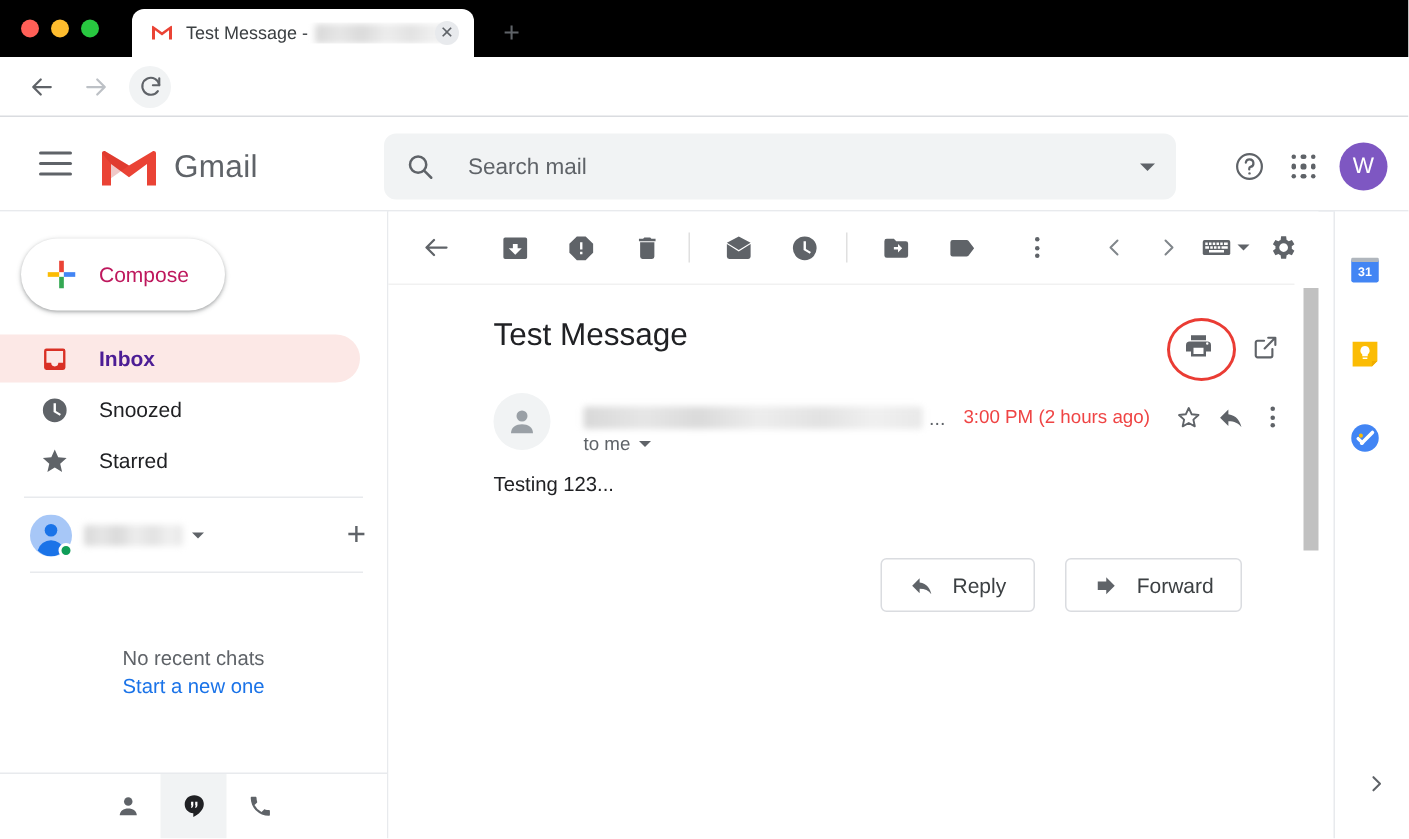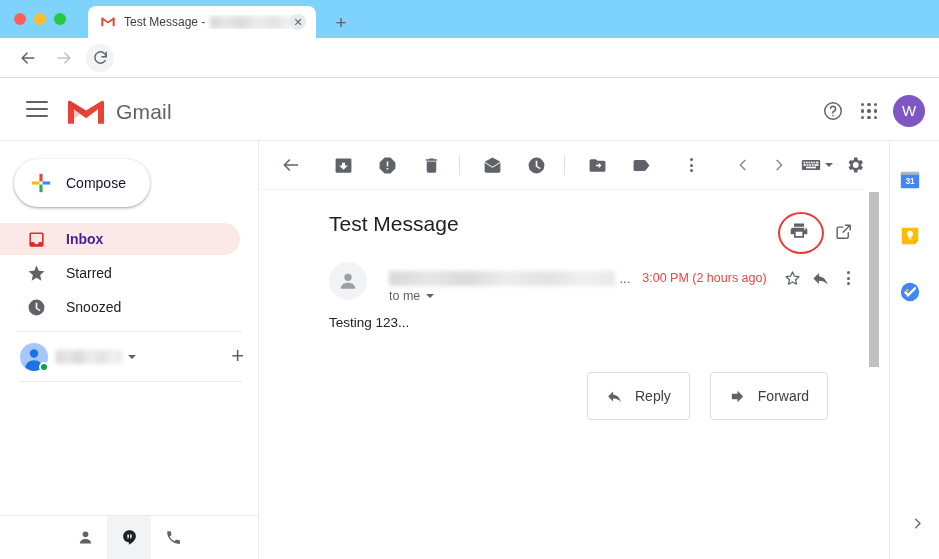--- a/index.html
+++ b/index.html
@@ -6,21 +6,21 @@
   html, body {
     width: 939px; height: 559px;
     font-family: "Liberation Sans", sans-serif;
     background: #fff; overflow: hidden;
   }
   #app { position: relative; width: 939px; height: 559px; background: #fff; }
 
   
   .chrome-tabbar {
     position: absolute; left: 0; top: 0; width: 939px; height: 38px;
-    background: #7dd3fc;
+    background: #000000;
   }
   .traffic { position: absolute; left: 14px; top: 13px; display: flex; gap: 8px; }
   .dot { width: 12px; height: 12px; border-radius: 50%; }
   .dot.red { background: #ff5f57; }
   .dot.yellow { background: #febc2e; }
   .dot.green { background: #28c840; }
 
   .tab {
     position: absolute; left: 88px; top: 6px; width: 228px; height: 32px;
     background: #fff; border-radius: 8px 8px 0 0;
@@ -112,21 +112,21 @@
     font-size: 15px; line-height: 32px; text-align: center; font-weight: 500; }
 
   
   .sidebar { position: absolute; left: 0; top: 141px; width: 258px; height: 418px; background: #fff; }
   .compose {
     position: absolute; left: 14px; top: 18px; width: 136px; height: 48px;
     border-radius: 24px; background: #fff;
     box-shadow: 0 1px 2px 0 rgba(60,64,67,.3), 0 1px 3px 1px rgba(60,64,67,.15);
     display: flex; align-items: center; padding-left: 16px; gap: 14px;
   }
-  .compose-label { font-size: 14px; color: #0f172a; }
+  .compose-label { font-size: 14px; color: #be185d; }
 
   .navlist { position: absolute; left: 0; top: 82px; width: 240px; }
   .navitem {
     height: 32px; display: flex; align-items: center; border-radius: 0 16px 16px 0;
     padding-left: 26px; gap: 20px; margin-bottom: 2px;
   }
   .navitem.active { background: #fce8e6; }
   .navitem .nlabel { font-size: 14px; color: #202124; }
   .navitem.active .nlabel { color: #4c1d95; font-weight: bold; }
   .nic { width: 20px; height: 20px; flex: 0 0 20px; display: flex; align-items: center; justify-content: center; color: #5f6368; }
@@ -184,21 +184,21 @@
   .sender-line { position: absolute; left: 60px; top: 4px; width: 470px; display: flex; align-items: center; }
   .sender-ell { font-size: 13px; color: #5f6368; margin-left: 4px; }
   .msg-time { font-size: 12.5px; color: #ef4444; margin-left: 12px; white-space: nowrap; }
   .row-ic { width: 24px; height: 24px; display: flex; align-items: center; justify-content: center; color: #5f6368; margin-left: 8px; }
   .to-me { position: absolute; left: 60px; top: 27px; font-size: 12.5px; color: #5f6368; display: flex; align-items: center; gap: 6px; }
   .to-caret { width: 0; height: 0; border-left: 4px solid transparent; border-right: 4px solid transparent; border-top: 4px solid #5f6368; }
   .body-text { position: absolute; left: 70px; top: 125px; font-size: 13.5px; color: #202124; text-align: center; }
 
   .actions { position: absolute; left: 328px; top: 182px; display: flex; gap: 20px; }
   .act-btn {
-    height: 48px; border: 1px solid #dadce0; border-radius: 4px; background: #fff;
+    height: 36px; border: 1px solid #dadce0; border-radius: 4px; background: #fff;
     display: flex; align-items: center; padding: 0 18px; gap: 12px;
     font-size: 14px; color: #3c4043;
   }
 
   
   .scrollbar { position: absolute; right: 60px; top: 192px; width: 10px; height: 175px; background: #c1c1c1; border-radius: 0; }
   .panel-div { position: absolute; right: 49px; top: 141px; width: 1px; height: 418px; background: #e8eaed; }
   .addons { position: absolute; right: 0; top: 141px; width: 49px; height: 418px; background: #fff; }
   .addon { position: absolute; left: 9px; width: 22px; height: 22px; }
   .panel-expand { position: absolute; right: 14px; bottom: 24px; color: #5f6368; }
@@ -296,20 +296,28 @@
     <div class="gm-logo">
       <svg width="40" height="30" viewBox="0 0 40 30">
         <path fill="#fff" d="M2 4h36v23H2z"></path>
         <path fill="#EA4335" d="M2 5.2v21.5h6V12.3l12 8.9 12-8.9v14.4h6V5.2c0-1.2-1.4-1.9-2.4-1.2L20 13.4 4.4 4C3.4 3.3 2 4 2 5.2z"></path>
         <path fill="#C5221F" d="M2 5.2c0-1.2 1.4-1.9 2.4-1.2L20 13.4 8 21.8V12.3z" opacity=".25"></path>
       </svg>
       <span class="gm-word">Gmail</span>
     </div>
   </div>
 
+  <div class="search">
+    <svg class="search-icon" viewBox="0 0 24 24" fill="none" stroke="currentColor" stroke-width="2">
+      <circle cx="10.5" cy="10.5" r="6.5"></circle>
+        <path d="M15.5 15.5L21 21" stroke-linecap="round"></path>
+    </svg>
+    <span class="search-ph">Search mail</span>
+    <span class="caret-dn"></span>
+  </div>
 
   <div class="hdr-right">
     <div class="hdr-ic">
       <svg width="22" height="22" viewBox="0 0 24 24" fill="none" stroke="currentColor" stroke-width="1.6">
         <circle cx="12" cy="12" r="9"></circle>
         <path d="M9.3 9.2a2.8 2.8 0 1 1 3.4 3.1c-.7.2-.9.7-.9 1.3v.5" stroke-linecap="round"></path>
         <circle cx="12" cy="17" r=".9" fill="currentColor" stroke="none"></circle>
       </svg>
     </div>
     <div class="hdr-ic">
@@ -346,52 +354,56 @@
         <span class="nic" style="color:#d93025">
           <svg width="19" height="19" viewBox="0 0 24 24" fill="currentColor">
               <path d="M19 3H5a2 2 0 0 0-2 2v14a2 2 0 0 0 2 2h14a2 2 0 0 0 2-2V5a2 2 0 0 0-2-2zm0 12h-4a3 3 0 0 1-6 0H5V5h14z"></path>
             </svg>
         </span>
         <span class="nlabel">Inbox</span>
       </div>
       <div class="navitem">
         <span class="nic">
           <svg width="19" height="19" viewBox="0 0 24 24" fill="currentColor">
+              <path d="M12 2a10 10 0 1 0 0 20 10 10 0 0 0 0-20zm1 10.6l4.2 2.5-.9 1.5L11 13.4V6h2z"></path>
+            </svg>
+        </span>
+        <span class="nlabel">Snoozed</span>
+      </div>
+      <div class="navitem">
+        <span class="nic">
+          <svg width="19" height="19" viewBox="0 0 24 24" fill="currentColor">
               <path d="M12 17.3l-6.2 3.7 1.6-7L2 9.2l7.1-.6L12 2l2.9 6.6 7.1.6-5.4 4.8 1.6 7z"></path>
             </svg>
         </span>
         <span class="nlabel">Starred</span>
-      </div>
-      <div class="navitem">
-        <span class="nic">
-          <svg width="19" height="19" viewBox="0 0 24 24" fill="currentColor">
-              <path d="M12 2a10 10 0 1 0 0 20 10 10 0 0 0 0-20zm1 10.6l4.2 2.5-.9 1.5L11 13.4V6h2z"></path>
-            </svg>
-        </span>
-        <span class="nlabel">Snoozed</span>
       </div>
     </div>
 
     <div class="chat-sep"></div>
 
     <div class="chat-user">
       <div class="chat-av">
         <svg width="28" height="28" viewBox="0 0 24 24">
           <circle cx="12" cy="12" r="12" fill="#a7c7f7"></circle>
           <circle cx="12" cy="9" r="3.6" fill="#1a73e8"></circle>
           <path d="M4.4 20.5a7.9 7.9 0 0 1 15.2 0A12 12 0 0 1 12 24a12 12 0 0 1-7.6-3.5z" fill="#1a73e8"></path>
         </svg>
         <span class="status-dot"></span>
       </div>
       <span class="blurbox" style="width:66px;height:14px;margin-left:8px;"></span>
       <span class="chat-caret"></span>
     </div>
     <div class="chat-plus">+</div>
     <div class="chat-sep2"></div>
 
+    <div class="chat-empty">
+      <div class="t1">No recent chats</div>
+      <div class="t2">Start a new one</div>
+    </div>
 
     <div class="chat-bottom">
       <div class="cb-btn">
         <svg width="17" height="17" viewBox="0 0 24 24" fill="currentColor">
           <circle cx="12" cy="7.5" r="4"></circle>
             <path d="M4 20.5c0-4.1 3.6-6.5 8-6.5s8 2.4 8 6.5z"></path>
         </svg>
       </div>
       <div class="cb-btn sel">
         <svg width="17" height="17" viewBox="0 0 24 24" fill="#202124">

